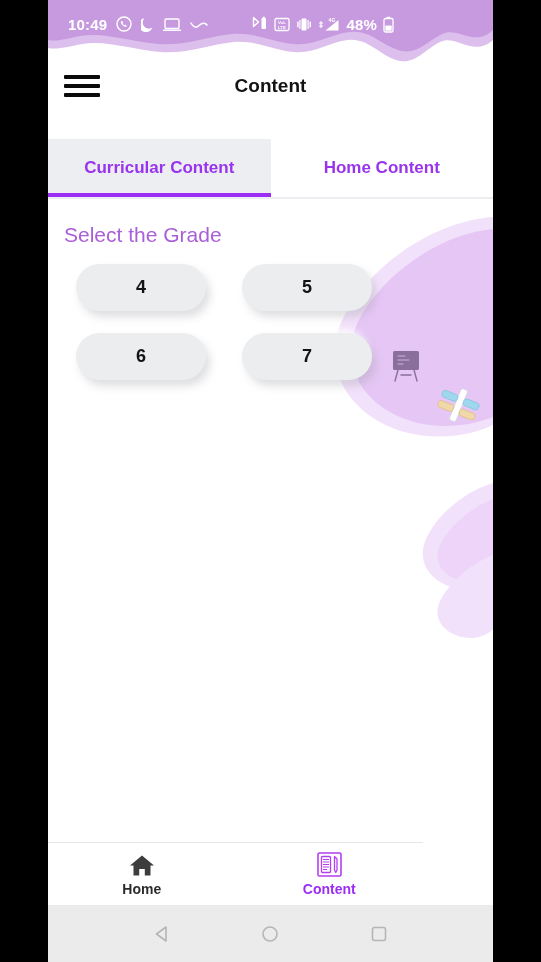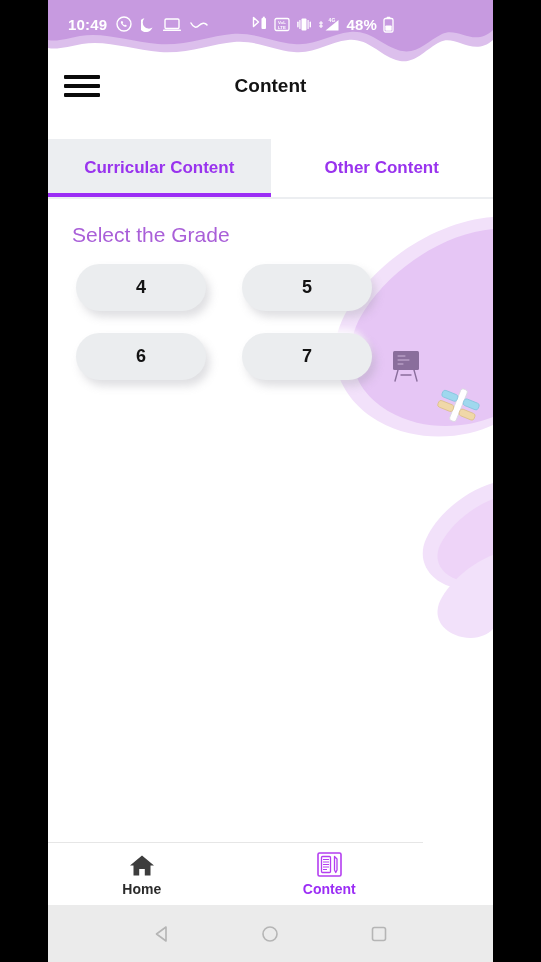--- a/index.html
+++ b/index.html
@@ -69,21 +69,21 @@
     background:#eceef1; z-index:5;
   }
 
   
   #body-deco { position:absolute; left:0; top:199px; width:445px; height:643px; overflow:hidden; z-index:1; }
   #body-deco svg { display:block; }
 
   
   #content { position:absolute; left:0; top:199px; width:445px; height:643px; z-index:3; }
   #select-grade {
-    position:absolute; left:24px; top:24px;
+    position:absolute; left:16px; top:24px;
     font-size:21px; color:#a95fd8; font-weight:normal;
   }
   #grade-grid {
     position:absolute; left:28px; top:65px; width:390px;
     display:flex; flex-wrap:wrap; gap:22px 36px;
   }
   .grade-btn {
     width:130px; height:47px; border-radius:26px;
     background:#ebedef; border:none; cursor:pointer;
     display:flex; align-items:center; justify-content:center;
@@ -204,21 +204,21 @@
         <span></span>
     </div>
     <div id="appbar-title">Content</div>
   </div>
 
   <div id="tabs">
     <div class="tab active">
       <span>Curricular Content</span>
     </div>
     <div class="tab">
-      <span>Other Content</span>
+      <span>Home Content</span>
     </div>
   </div>
   <div id="tabs-divider"></div>
 
   <div id="body-deco">
     <svg width="445" height="643" viewBox="0 0 445 643">
       <path d="M445 18 C390 22 330 60 300 110 C272 156 292 200 330 222 C372 246 420 238 445 226 Z" fill="#f2e1fa"></path>
       <path d="M445 30 C398 34 344 68 316 112 C290 152 306 192 340 212 C378 234 420 228 445 218 Z" fill="#e6c6f5"></path>
       <path d="M445 284 C418 292 390 314 378 340 C368 362 382 382 404 388 C424 393 438 386 445 378 Z" fill="#f2e1fa"></path>
       <path d="M445 300 C424 308 402 326 392 346 C384 364 396 378 414 382 C429 385 439 380 445 374 Z" fill="#eed4f8"></path>

